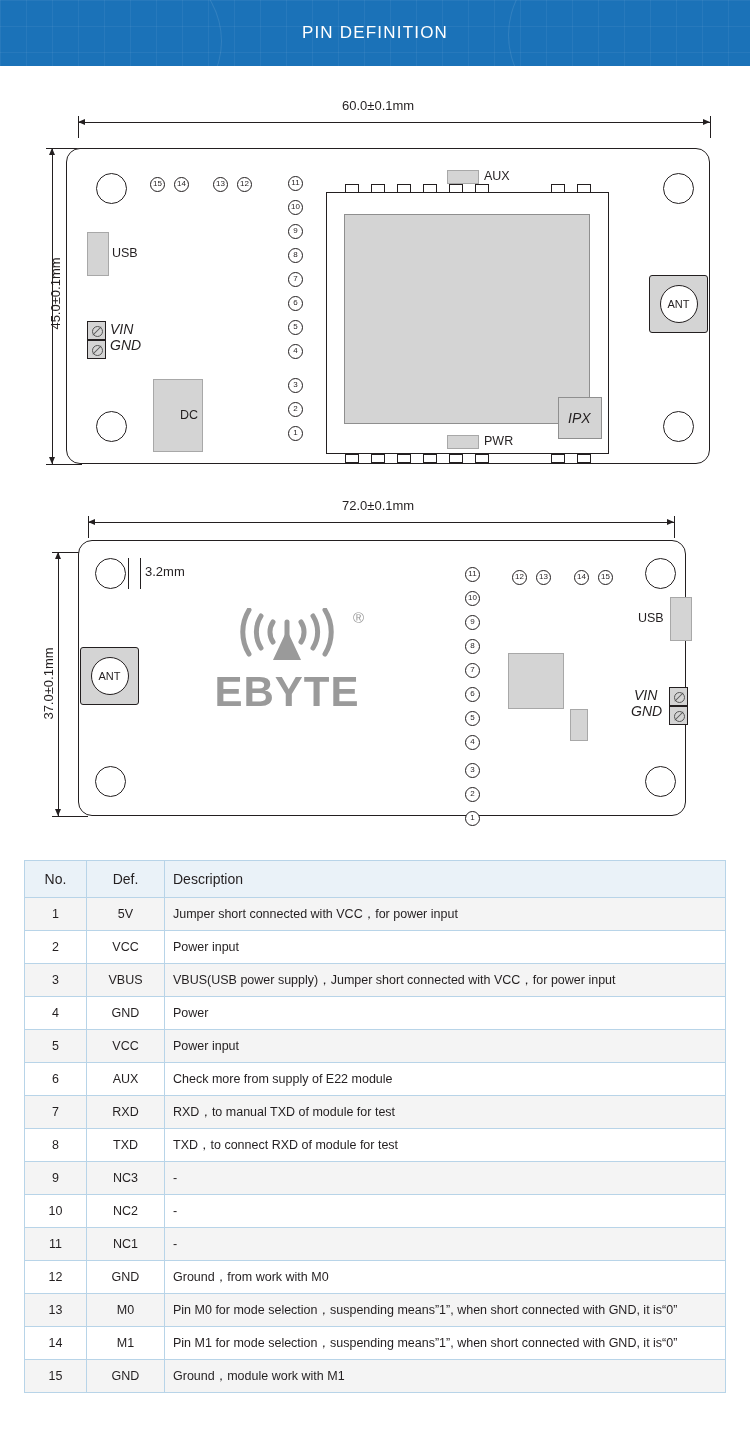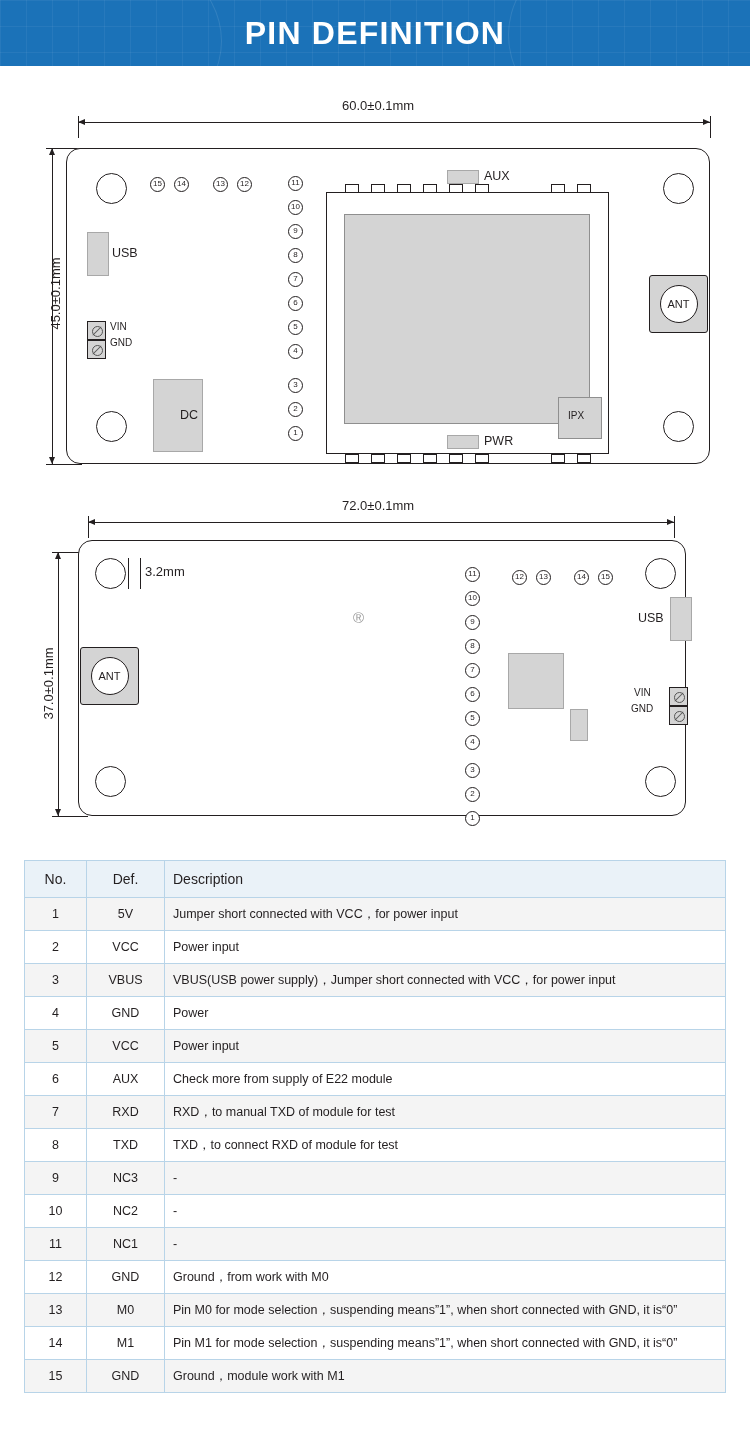--- a/index.html
+++ b/index.html
@@ -20,22 +20,22 @@
       linear-gradient(rgba(255,255,255,0.05) 1px, transparent 1px);
     background-size: 26px 26px, 26px 26px;
     display: flex;
     align-items: center;
     justify-content: center;
     position: relative;
     overflow: hidden;
   }
   .header-title {
     color: #ffffff;
-    font-size: 32px;
-    font-weight: bold;
+    font-size: 17px;
+    font-weight: normal;
     letter-spacing: 1.2px;
     z-index: 2;
   }
   .header::before {
     content: "";
     position: absolute;
     left: -40px; top: -60px;
     width: 260px; height: 200px;
     border: 1px solid rgba(255,255,255,0.10);
     border-radius: 50%;
@@ -73,21 +73,21 @@
     position: absolute;
     background: #d4d4d4;
     border: 1px solid #a8a8a8;
   }
   .label {
     position: absolute;
     font-size: 12.5px;
     color: #231f20;
     white-space: nowrap;
   }
-  .label.small { font-size: 10px; }
+  .label.small { font-size: 14px; font-style: italic; }
 
   
   .dim-h {
     position: absolute;
     height: 1px;
     background: #231f20;
   }
   .dim-v {
     position: absolute;
     width: 1px;
@@ -392,20 +392,35 @@
   <div class="dim-v" style="left:128px; top:92px; height:31px;"></div>
   <div class="dim-v" style="left:140px; top:92px; height:31px;"></div>
   <div class="dim-text" style="left:145px; top:98px;">3.2mm</div>
 
   <div class="ant-box" style="left:80px; top:181px; width:59px; height:58px;">
     <div class="ant-circle">
       <span>ANT</span>
     </div>
   </div>
 
+  <div class="ebyte-wrap" style="left:172px; top:142px; width:230px;">
+    <svg width="160" height="62" viewBox="0 0 160 62" style="display:block;margin:0 auto;">
+      <g fill="none" stroke="#9a9a9a" stroke-width="5" stroke-linecap="round">
+        <path d="M80 42 L80 14"></path>
+        <path d="M66 34 A18 18 0 0 1 66 14"></path>
+        <path d="M94 34 A18 18 0 0 0 94 14"></path>
+        <path d="M54 40 A30 30 0 0 1 54 8"></path>
+        <path d="M106 40 A30 30 0 0 0 106 8"></path>
+        <path d="M42 46 A42 42 0 0 1 42 2"></path>
+        <path d="M118 46 A42 42 0 0 0 118 2"></path>
+      </g>
+      <polygon points="80,22 66,52 94,52" fill="#9a9a9a"></polygon>
+    </svg>
+    <div class="ebyte-text">EBYTE</div>
+  </div>
   <div class="reg-mark" style="left:353px; top:143px;">®</div>
 
   <div class="pin" style="left:512px; top:104px;">
       <span>12</span>
     </div>
   <div class="pin" style="left:536px; top:104px;">
       <span>13</span>
     </div>
   <div class="pin" style="left:574px; top:104px;">
       <span>14</span>

